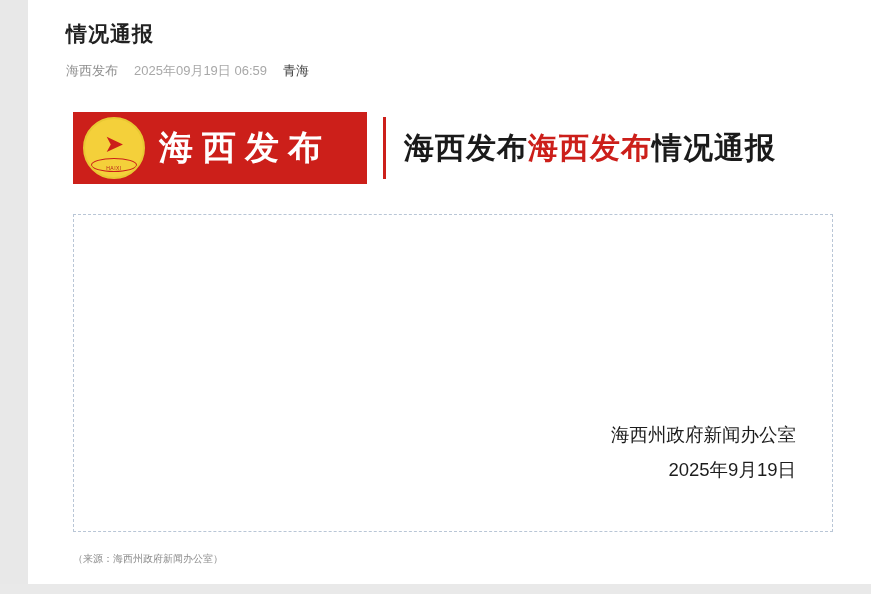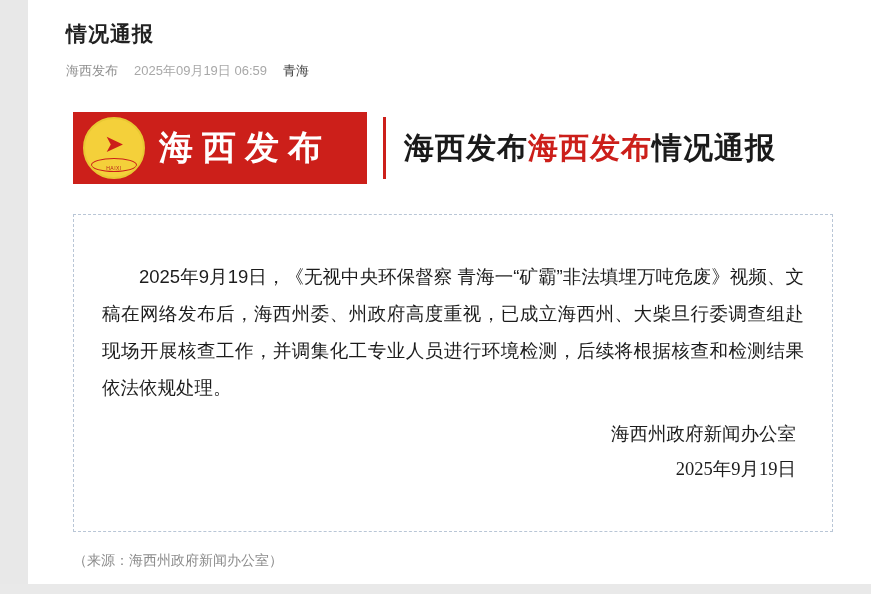--- a/index.html
+++ b/index.html
@@ -160,25 +160,24 @@
     font-family: "Liberation Sans", "DejaVu Sans", sans-serif;
   }
   .signature {
     position: absolute;
     right: 36px;
     bottom: 44px;
     text-align: right;
     font-size: 18.5px;
     line-height: 1.9;
     color: #1c1c1c;
-    font-family: Liberation Serif, serif;
   }
   .source-note {
     padding: 20px 0 0 45px;
-    font-size: 14px;
+    font-size: 10px;
     color: #8c8c8c;
   }
 </style>
 </head>
 <body>
 
 <div class="page">
 
   <div class="left-rail"></div>
 
@@ -201,21 +200,20 @@
         </div>
         <div class="banner-logo-text">海西发布</div>
       </div>
       <div class="banner-divider"></div>
       <div class="banner-slogan">
         <span>海西发布</span><span class="hl">海西发布</span><span>情况通报</span>
       </div>
     </div>
 
     <div class="notice-box">
-      <p class="notice-body">2025年9月19日，《无视中央环保督察 青海一“矿霸”非法填埋万吨危废》视频、文稿在网络发布后，海西州委、州政府高度重视，已成立海西州、大柴旦行委调查组赴现场开展核查工作，并调集化工专业人员进行环境检测，后续将根据核查和检测结果依法依规处理。</p>
       <div class="signature">
         <div>海西州政府新闻办公室</div>
         <div>2025年9月19日</div>
       </div>
     </div>
 
     <div class="source-note">（来源：海西州政府新闻办公室）</div>
 
   </div>
 </div>

